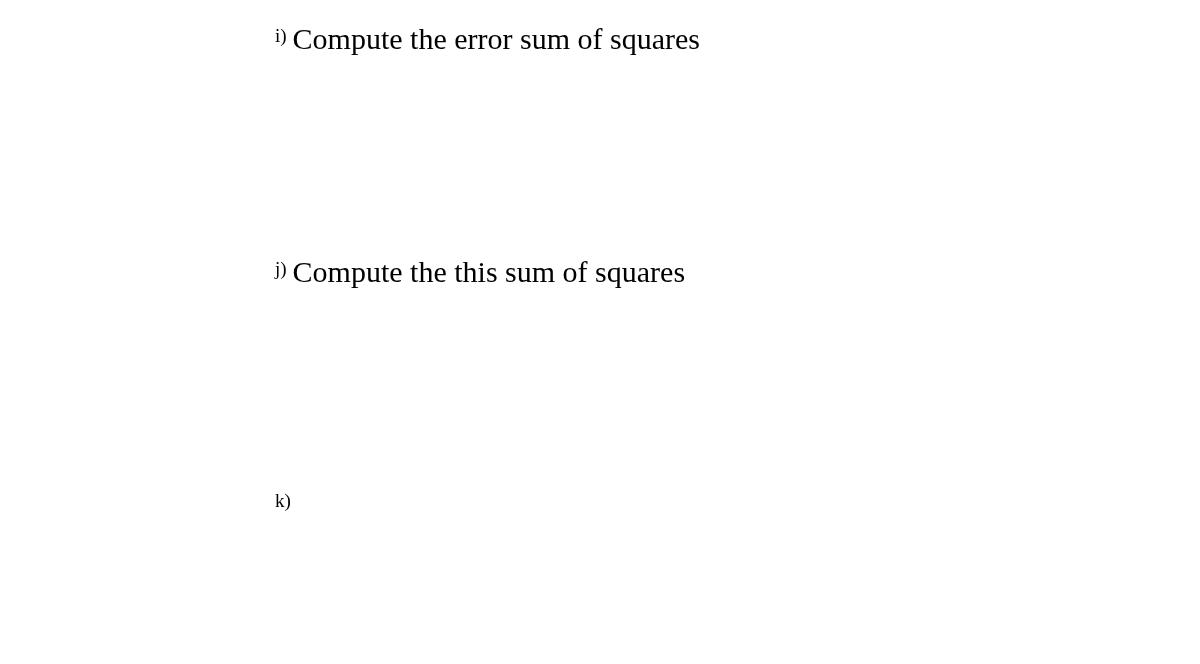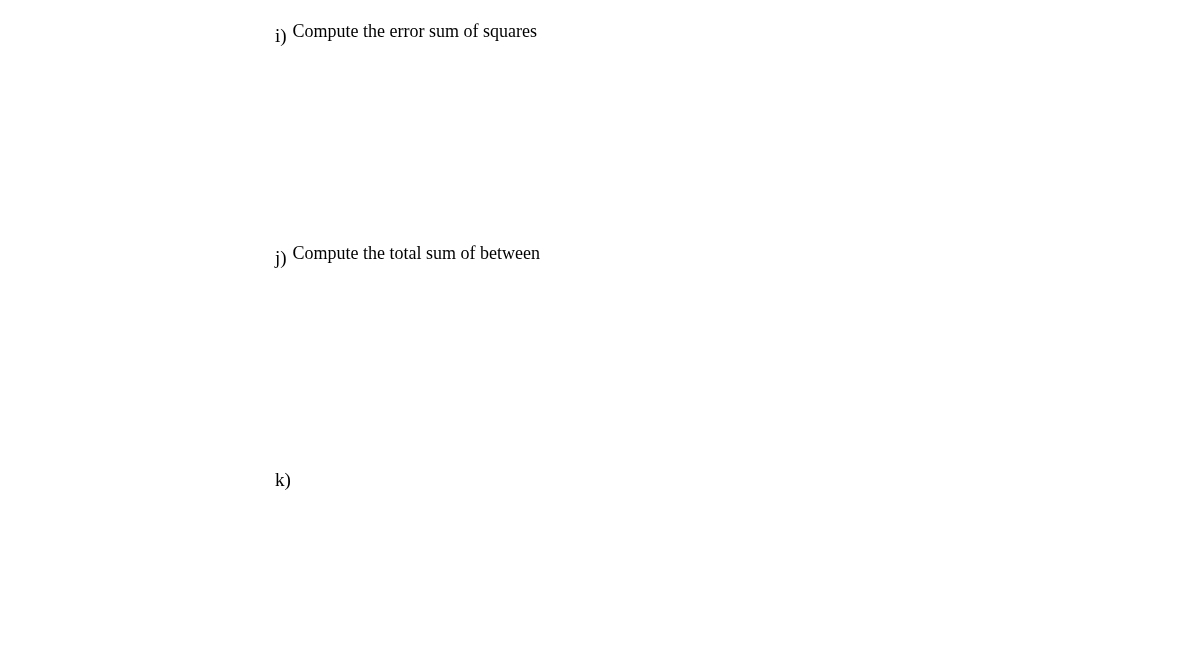--- a/index.html
+++ b/index.html
@@ -30,35 +30,35 @@
       margin-bottom: 0;
       margin-top: 75px;
     }
     .label {
       font-size: 19px;
       padding-top: 5px;
       margin-right: 6px;
       white-space: nowrap;
     }
     .text {
-      font-size: 18px;
+      font-size: 30px;
       line-height: 1.25;
     }
     .text-k {
       width: 575px;
     }
   </style>
 </head>
 <body>
 
 <div class="content">
   <div class="item">
     <span class="label">i)</span>
     <span class="text">Compute the error sum of squares</span>
   </div>
   <div class="item">
     <span class="label">j)</span>
-    <span class="text">Compute the total sum of between</span>
+    <span class="text">Compute the this sum of squares</span>
   </div>
   <div class="item item-k">
     <span class="label">k)</span>
   </div>
 </div>
 
 </body></html>

